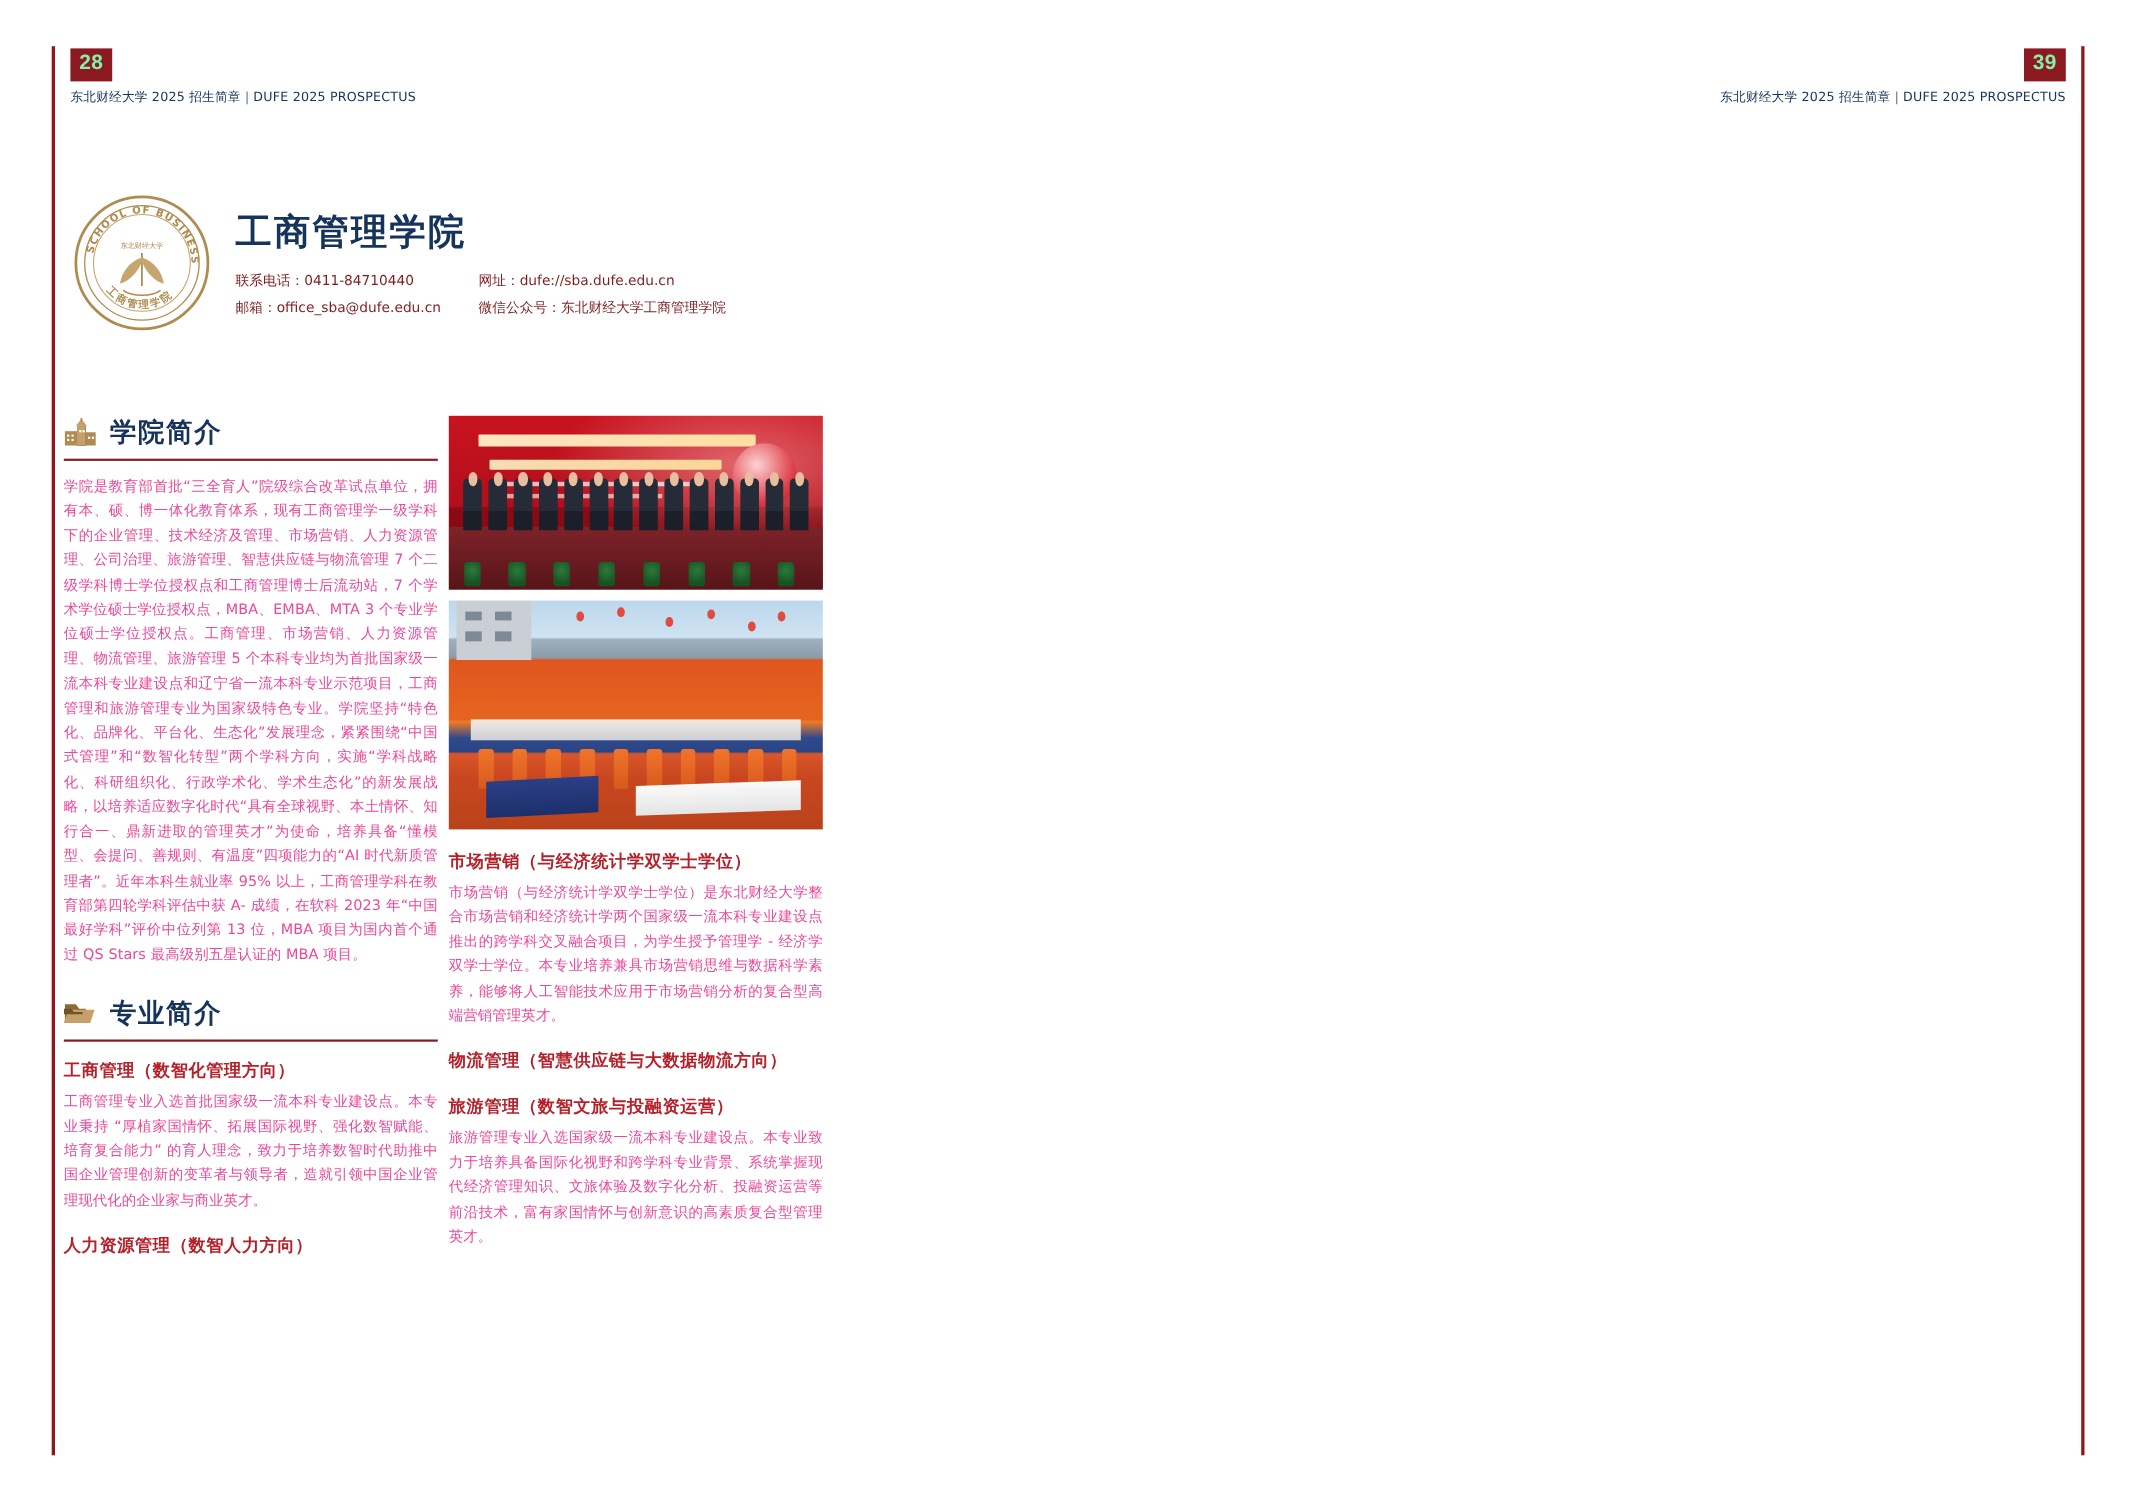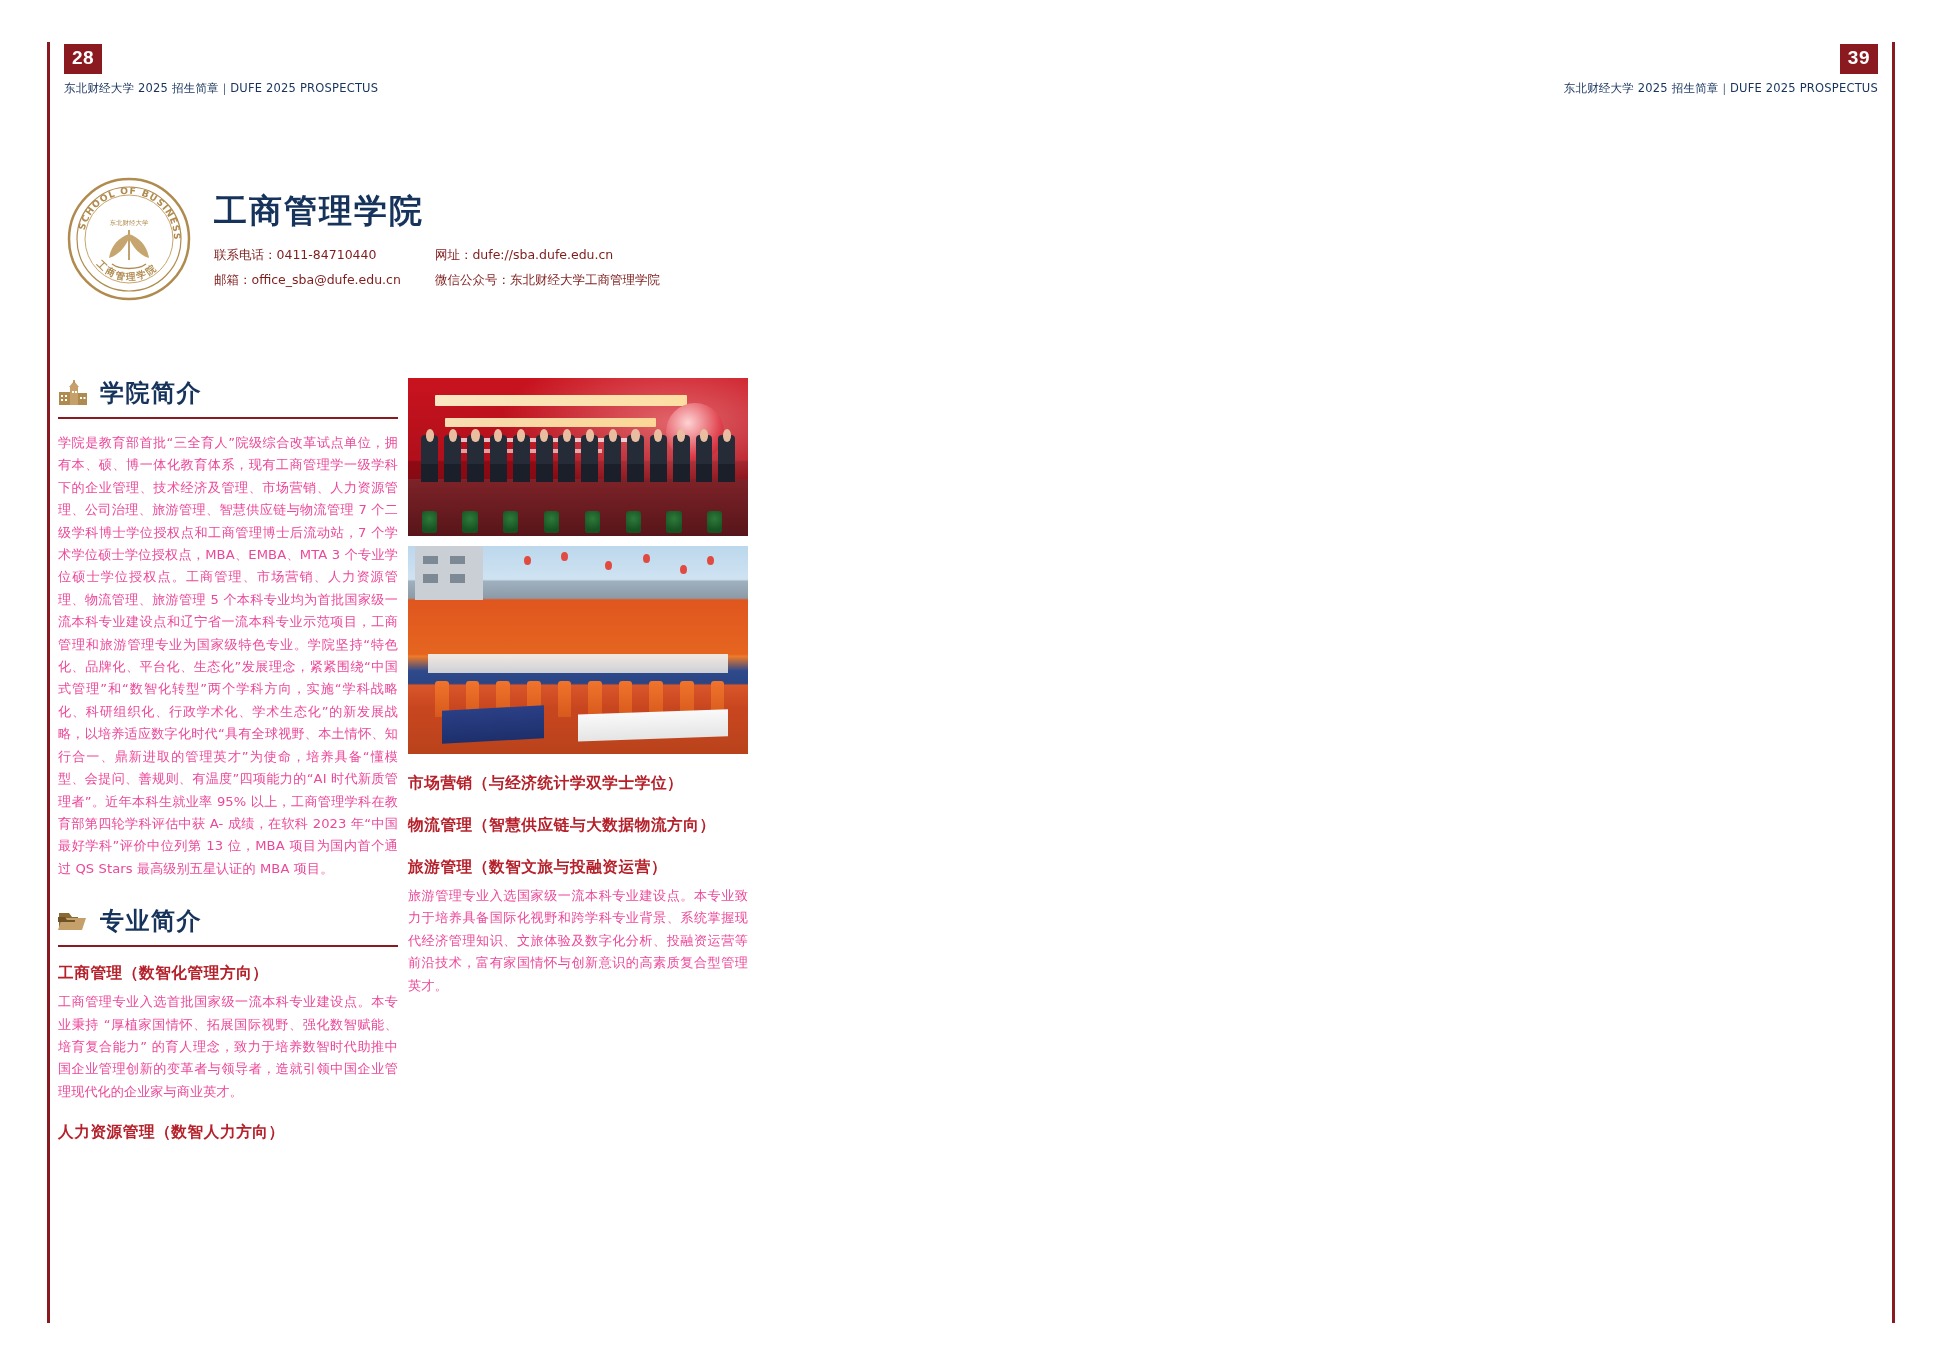--- a/index.html
+++ b/index.html
@@ -18,21 +18,21 @@
 
   .edge-rule { position: absolute; width: 3px; background: #8a1a20; }
   .edge-left  { left: 47px;  top: 42px; bottom: 42px; height: 1281px; }
   .edge-right { right: 47px; top: 42px; height: 1281px; }
 
   
   .runhead { position: absolute; top: 44px; }
   .runhead-left  { left: 64px; }
   .runhead-right { right: 64px; text-align: right; }
   .folio {
-    display: inline-block; background: #8a1a20; color: #ffffff;
+    display: inline-block; background: #8a1a20; color: #86efac;
     font: 700 19px/26px "Liberation Sans", sans-serif;
     padding: 1px 8px 3px 8px; letter-spacing: .5px;
   }
   .runhead-text {
     margin-top: 6px; color: #16335c;
     font: 400 11.5px/16px "DejaVu Sans", sans-serif;
     letter-spacing: .2px; white-space: nowrap;
   }
 
   
@@ -280,20 +280,21 @@
           <div class="ppl" style="left:53%"></div>
         <div class="ppl" style="left:62%"></div>
           <div class="ppl" style="left:71%"></div>
         <div class="ppl" style="left:80%"></div>
           <div class="ppl" style="left:89%"></div>
         <div class="flagblue"></div>
         <div class="flagwhite"></div>
       </div>
 
       <div class="major-title">市场营销（与经济统计学双学士学位）</div>
+      <div class="body-text">市场营销（与经济统计学双学士学位）是东北财经大学整合市场营销和经济统计学两个国家级一流本科专业建设点推出的跨学科交叉融合项目，为学生授予管理学 - 经济学双学士学位。本专业培养兼具市场营销思维与数据科学素养，能够将人工智能技术应用于市场营销分析的复合型高端营销管理英才。</div>
 
       <div class="major-title">物流管理（智慧供应链与大数据物流方向）</div>
 
       <div class="major-title">旅游管理（数智文旅与投融资运营）</div>
       <div class="body-text">旅游管理专业入选国家级一流本科专业建设点。本专业致力于培养具备国际化视野和跨学科专业背景、系统掌握现代经济管理知识、文旅体验及数字化分析、投融资运营等前沿技术，富有家国情怀与创新意识的高素质复合型管理英才。</div>
     </div>
   </div>
 
   <div class="page page-right">
     <div class="edge-rule edge-right"></div>

